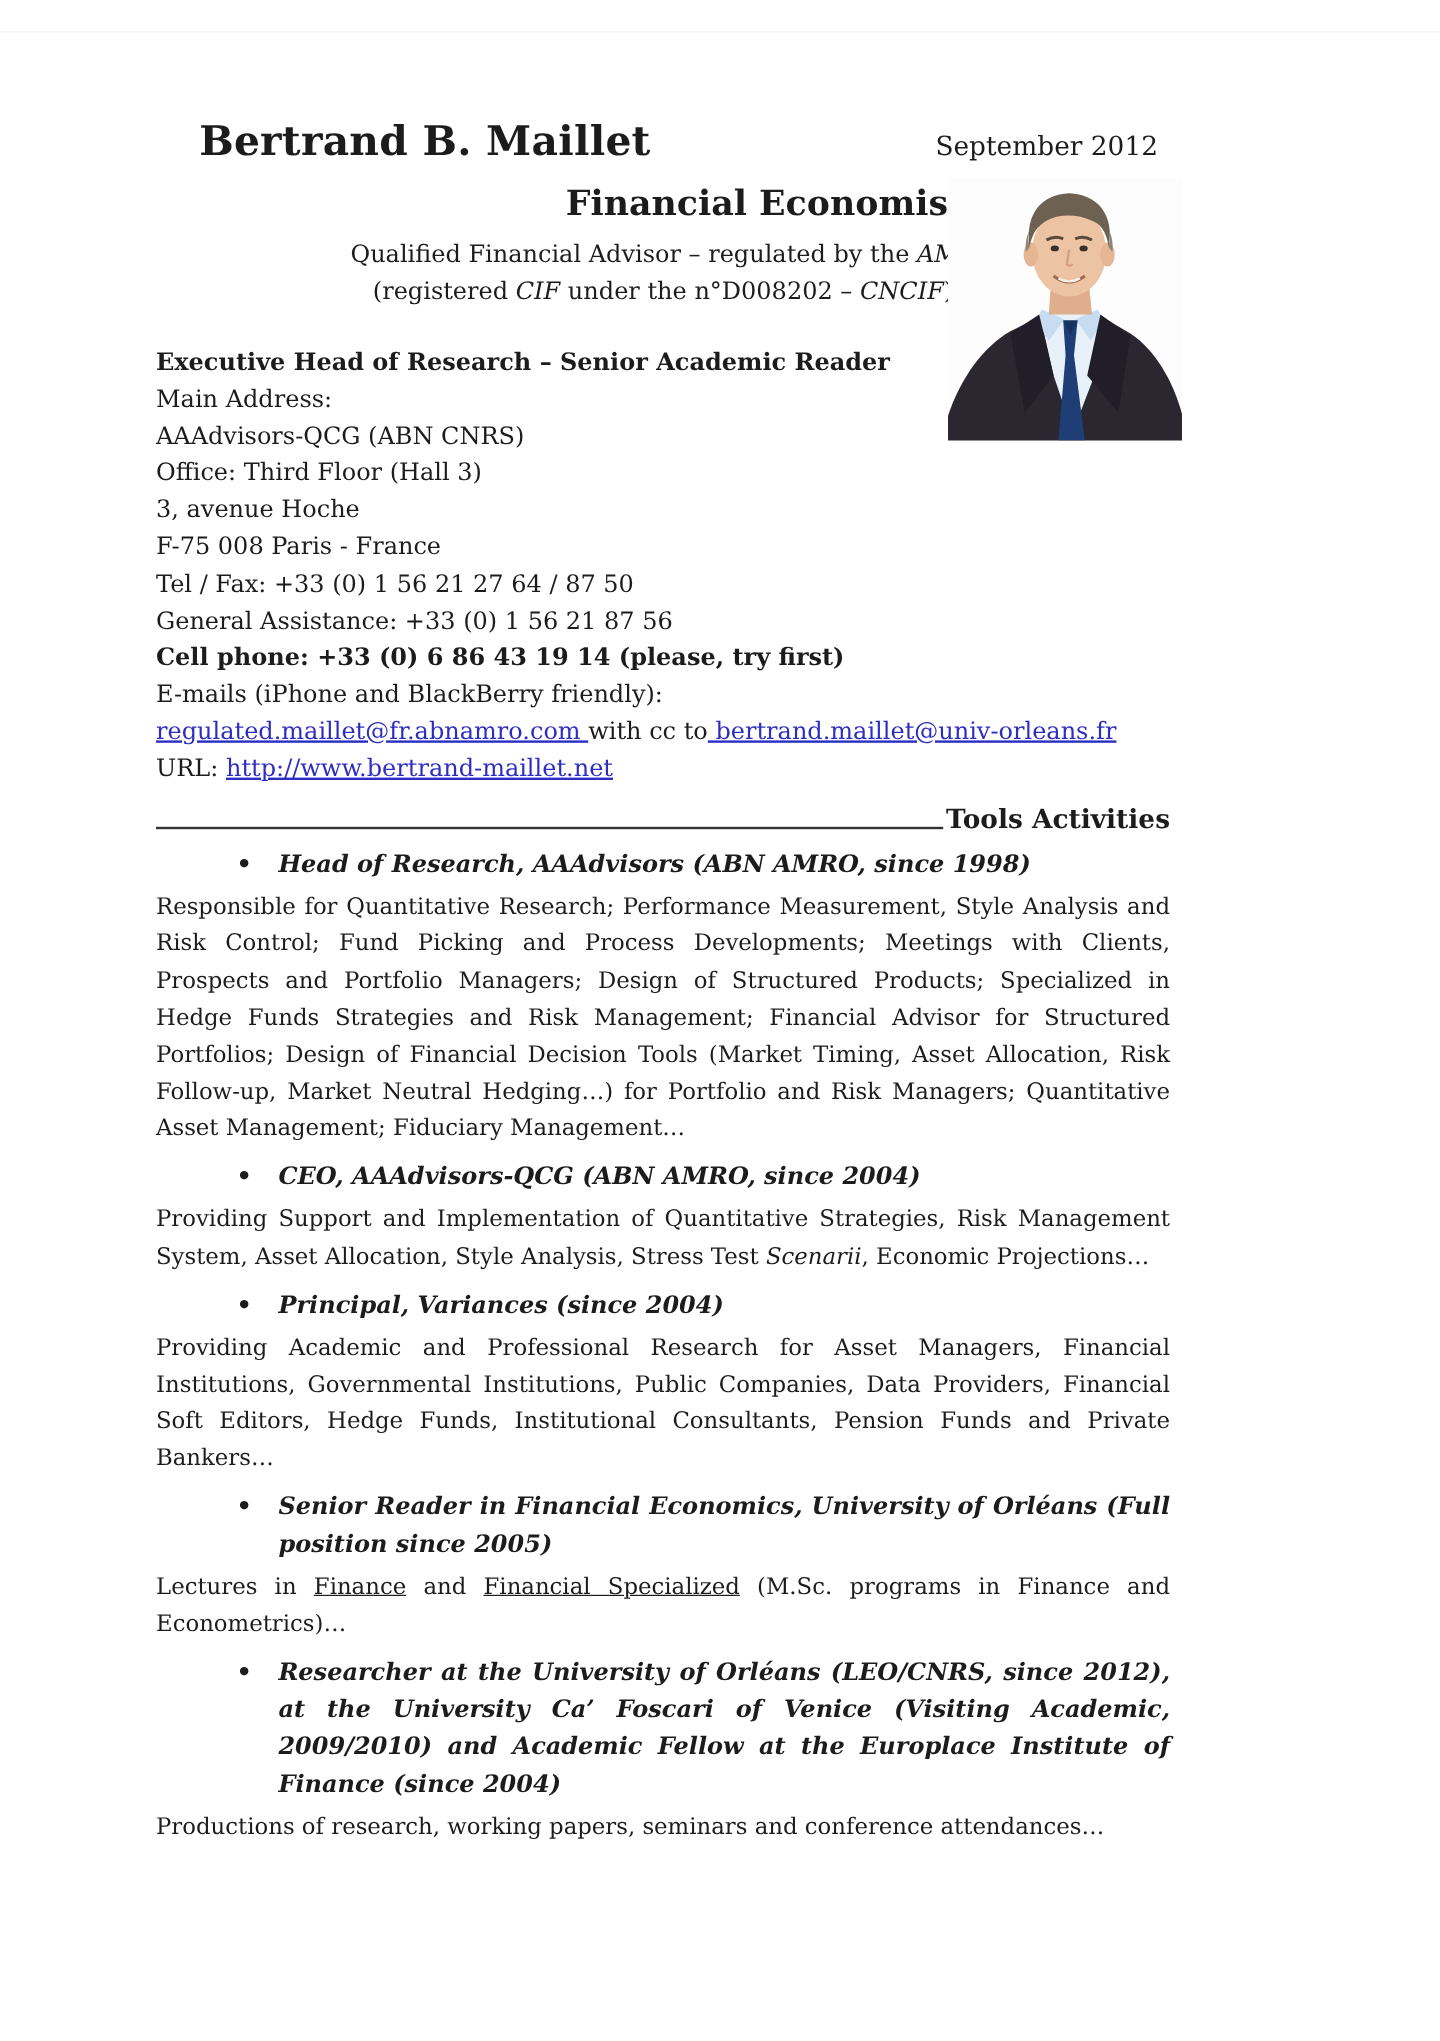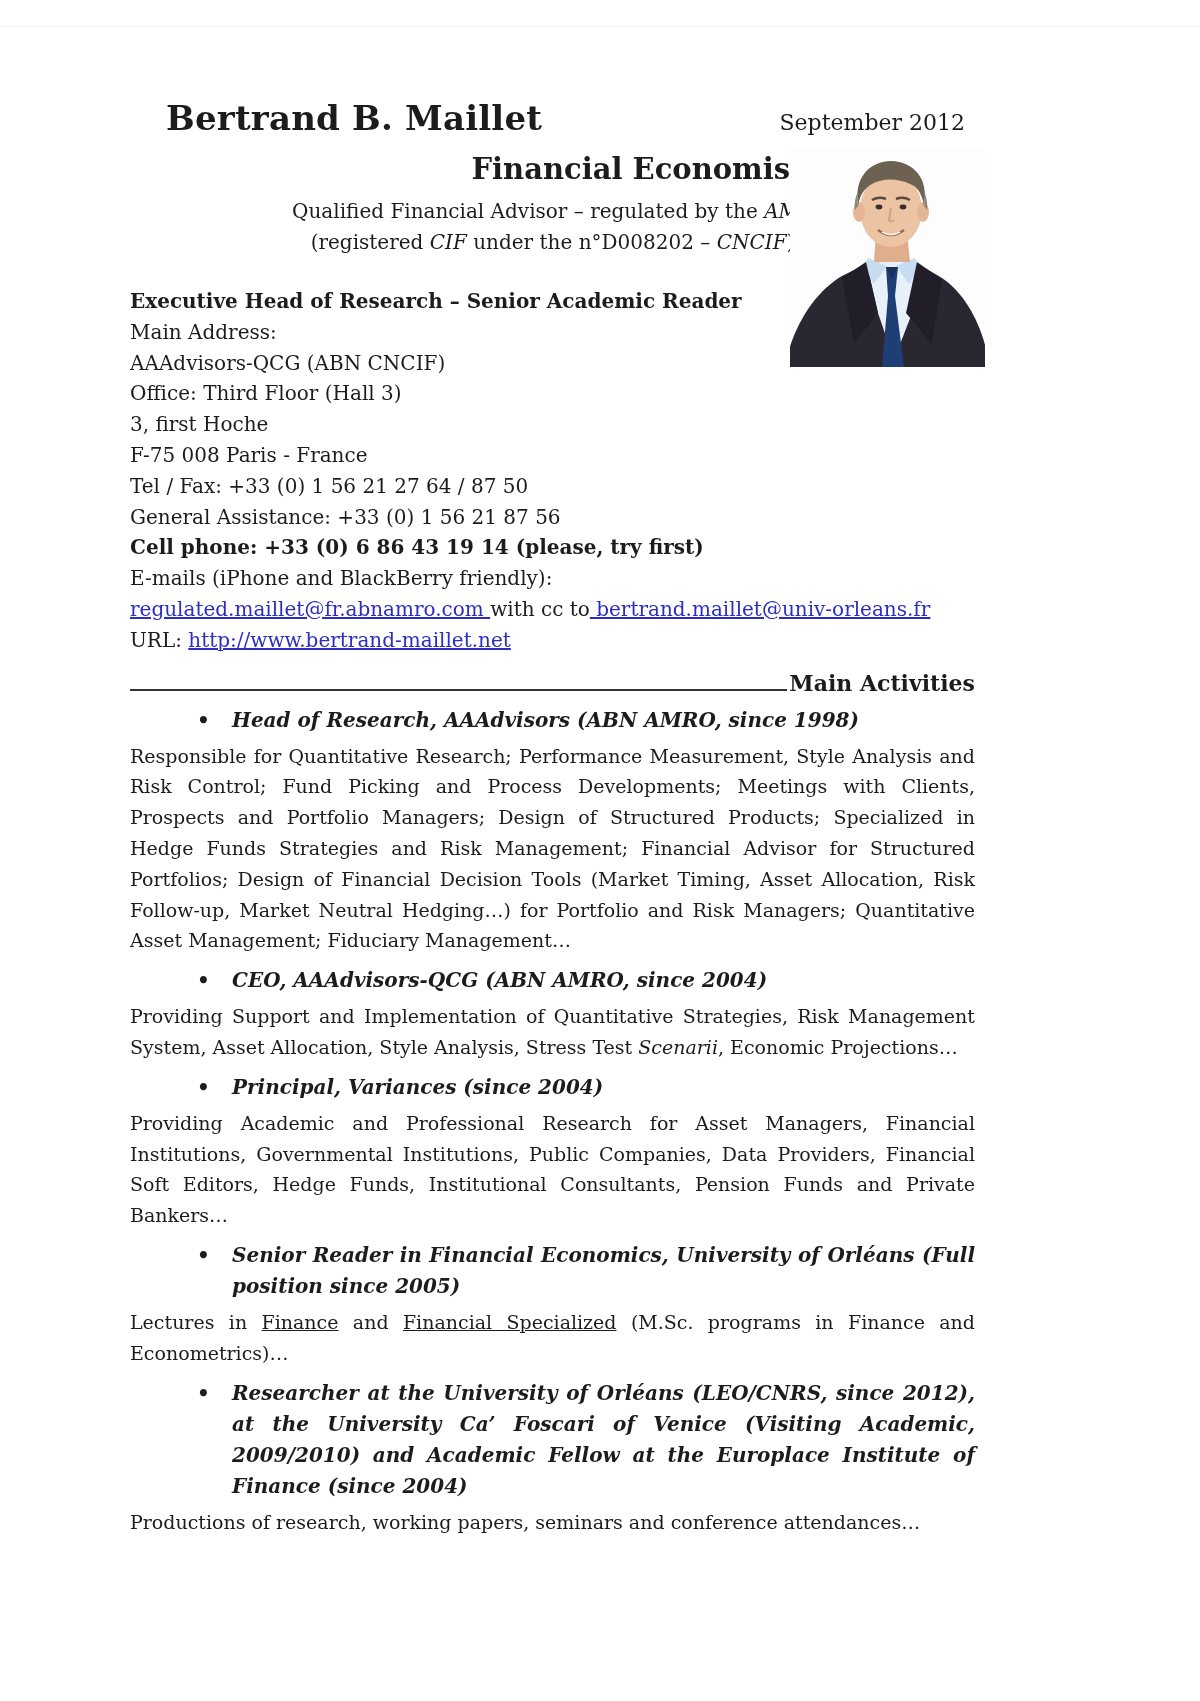--- a/index.html
+++ b/index.html
@@ -107,35 +107,35 @@
 
     <div class="title-wrap">
       <div class="doc-title">Financial Economist</div>
     </div>
     <div class="subtitle"><span>Qualified Financial Advisor – regulated by the </span><span class="seg-italic">AMF</span></div>
     <div class="subtitle" style="margin-top:0;"><span>(registered </span><span class="seg-italic">CIF</span><span>  under the n°D008202 – </span><span class="seg-italic">CNCIF</span><span>)</span></div>
 
     <div class="contact">
       <div class="contact-line"><span class="seg-bold">Executive Head of Research – Senior Academic Reader</span></div>
       <div class="contact-line"><span>Main Address:</span></div>
-      <div class="contact-line"><span>AAAdvisors-QCG (ABN CNCIF)</span></div>
+      <div class="contact-line"><span>AAAdvisors-QCG (ABN CNRS)</span></div>
       <div class="contact-line"><span>Office: Third Floor (Hall 3)</span></div>
-      <div class="contact-line"><span>3, first Hoche</span></div>
+      <div class="contact-line"><span>3, avenue Hoche</span></div>
       <div class="contact-line"><span>F-75 008 Paris - France</span></div>
       <div class="contact-line"><span>Tel / Fax: +33 (0) 1 56 21 27 64 / 87 50</span></div>
       <div class="contact-line"><span>General Assistance: +33 (0) 1 56 21 87 56</span></div>
       <div class="contact-line"><span class="seg-bold">Cell phone: +33 (0) 6 86 43 19 14 (please, try first)</span></div>
       <div class="contact-line"><span>E-mails (iPhone and BlackBerry friendly):</span></div>
       <div class="contact-line"><span class="seg-link">regulated.maillet@fr.abnamro.com </span><span>with cc to</span><span class="seg-link"> bertrand.maillet@univ-orleans.fr</span></div>
       <div class="contact-line"><span>URL: </span><span class="seg-link">http://www.bertrand-maillet.net</span></div>
     </div>
 
     <div class="section-heading">
       <div class="section-rule"></div>
-      <div class="section-label">Main Activities</div>
+      <div class="section-label">Tools Activities</div>
     </div>
 
     <div class="activity-heading">
       <span class="activity-bullet">•</span>
       <span><span>Head of Research, AAAdvisors (ABN AMRO, since 1998)</span></span>
     </div>
     <p class="activity-body"><span>Responsible for Quantitative Research; Performance Measurement, Style Analysis and Risk Control; Fund Picking and Process Developments; Meetings with Clients, Prospects and Portfolio Managers; Design of Structured Products; Specialized in Hedge Funds Strategies and Risk Management; Financial Advisor for Structured Portfolios; Design of Financial Decision Tools (Market Timing, Asset Allocation, Risk Follow-up, Market Neutral Hedging…) for Portfolio and Risk Managers; Quantitative Asset Management; Fiduciary Management…</span></p>
 
     <div class="activity-heading">
       <span class="activity-bullet">•</span>

